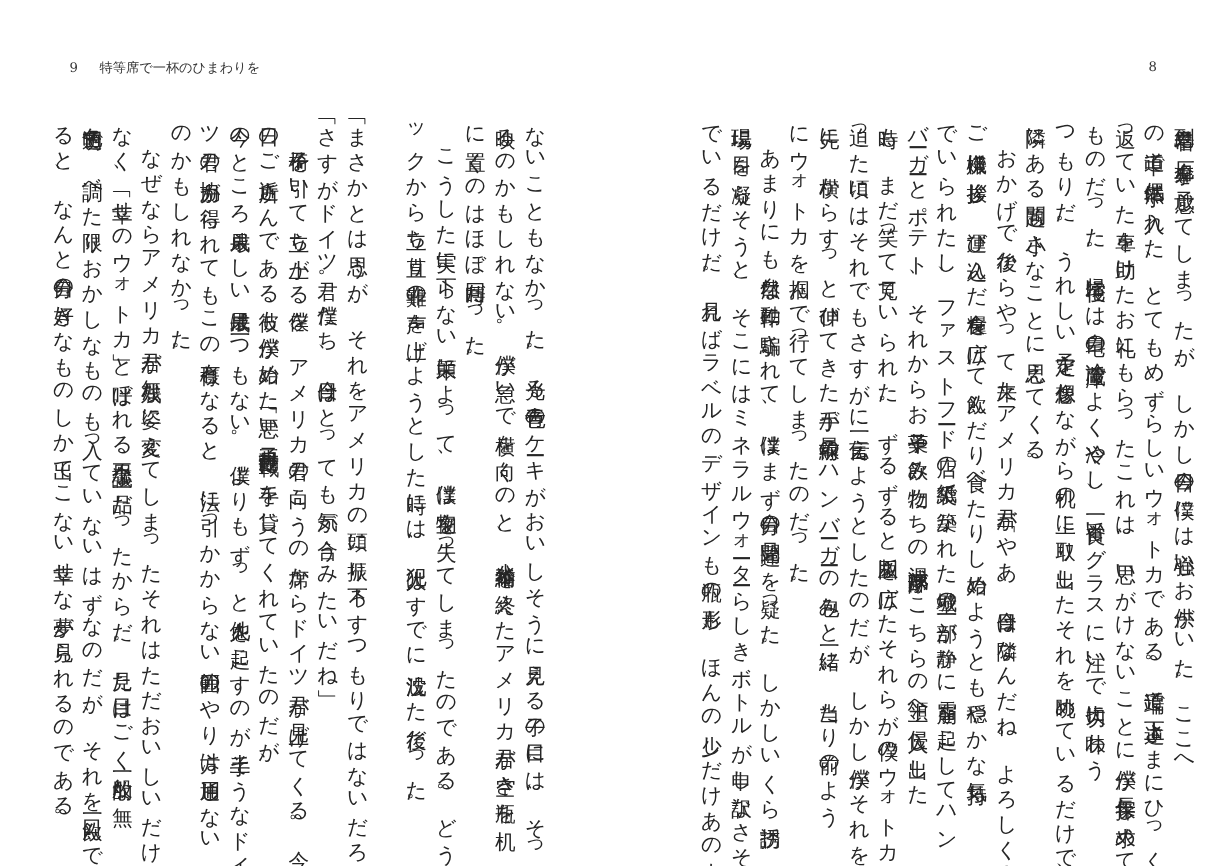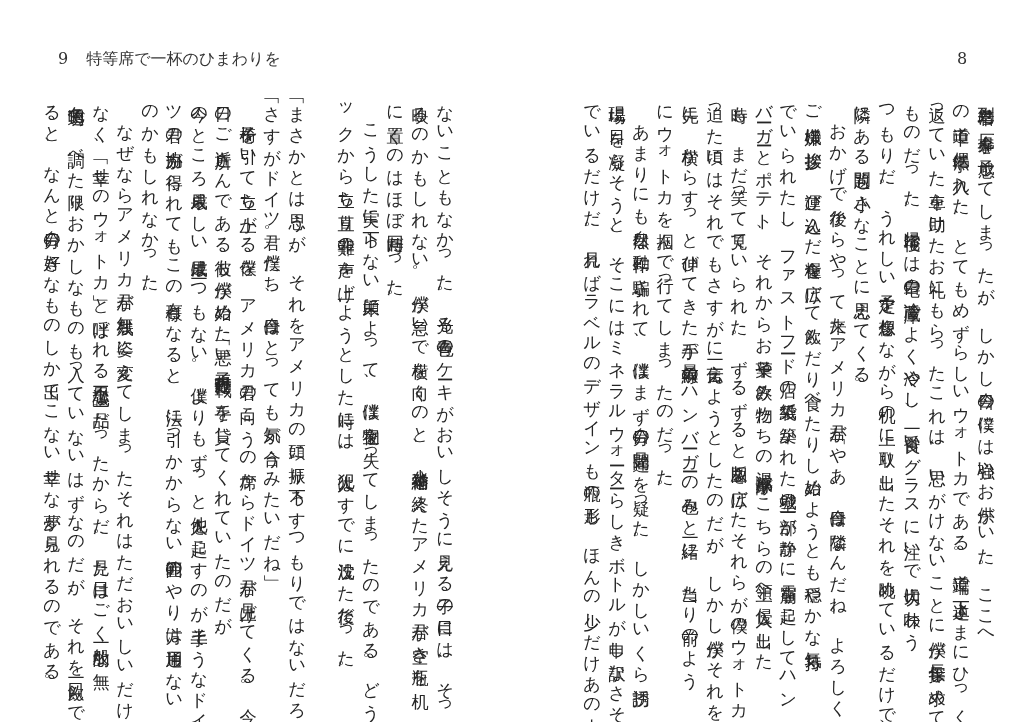--- a/index.html
+++ b/index.html
@@ -5,21 +5,21 @@
   html, body { margin: 0; padding: 0; }
   body {
     width: 1024px; height: 722px; background: #ffffff; position: relative; overflow: hidden;
     font-family: "DejaVu Serif", "Liberation Serif", serif; color: #222;
   }
   .spread { position: absolute; left: 0; top: 0; width: 1024px; height: 722px; }
   .page { position: absolute; top: 0; height: 722px; }
   .page-left { left: 0; width: 512px; }
   .page-right { left: 512px; width: 512px; }
   .header {
-    position: absolute; top: 49px; font-size: 16px; color: #333;
+    position: absolute; top: 49px; font-size: 11px; color: #333;
     font-family: "DejaVu Serif", serif; white-space: nowrap;
   }
   .header-left { left: 58px; }
   .header-left .num { margin-right: 18px; }
   .header-right { left: 957px; }
   .col {
     position: absolute; top: 93px;
     writing-mode: vertical-rl; text-orientation: upright;
     font-size: 17.2px; line-height: 24px; letter-spacing: 1.52px;
     white-space: nowrap; color: #252525;

